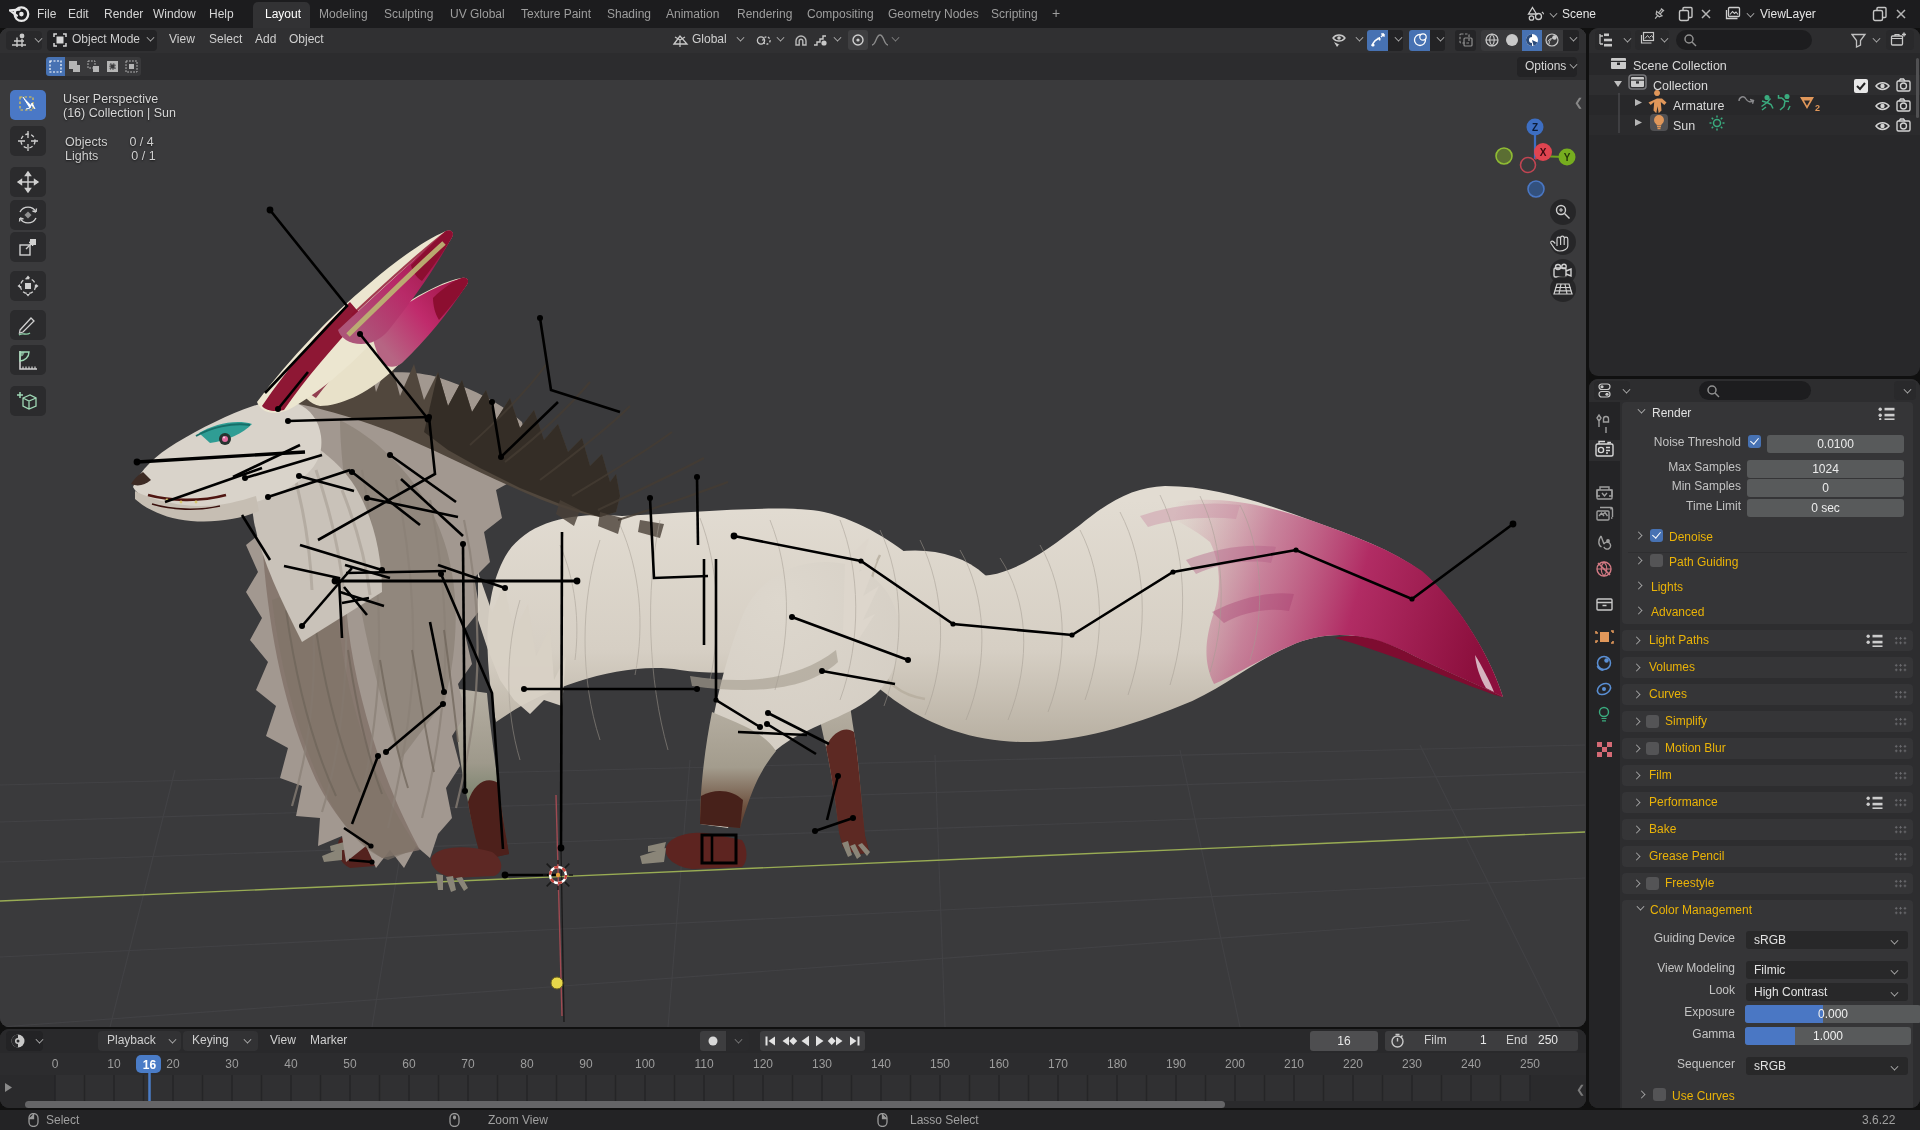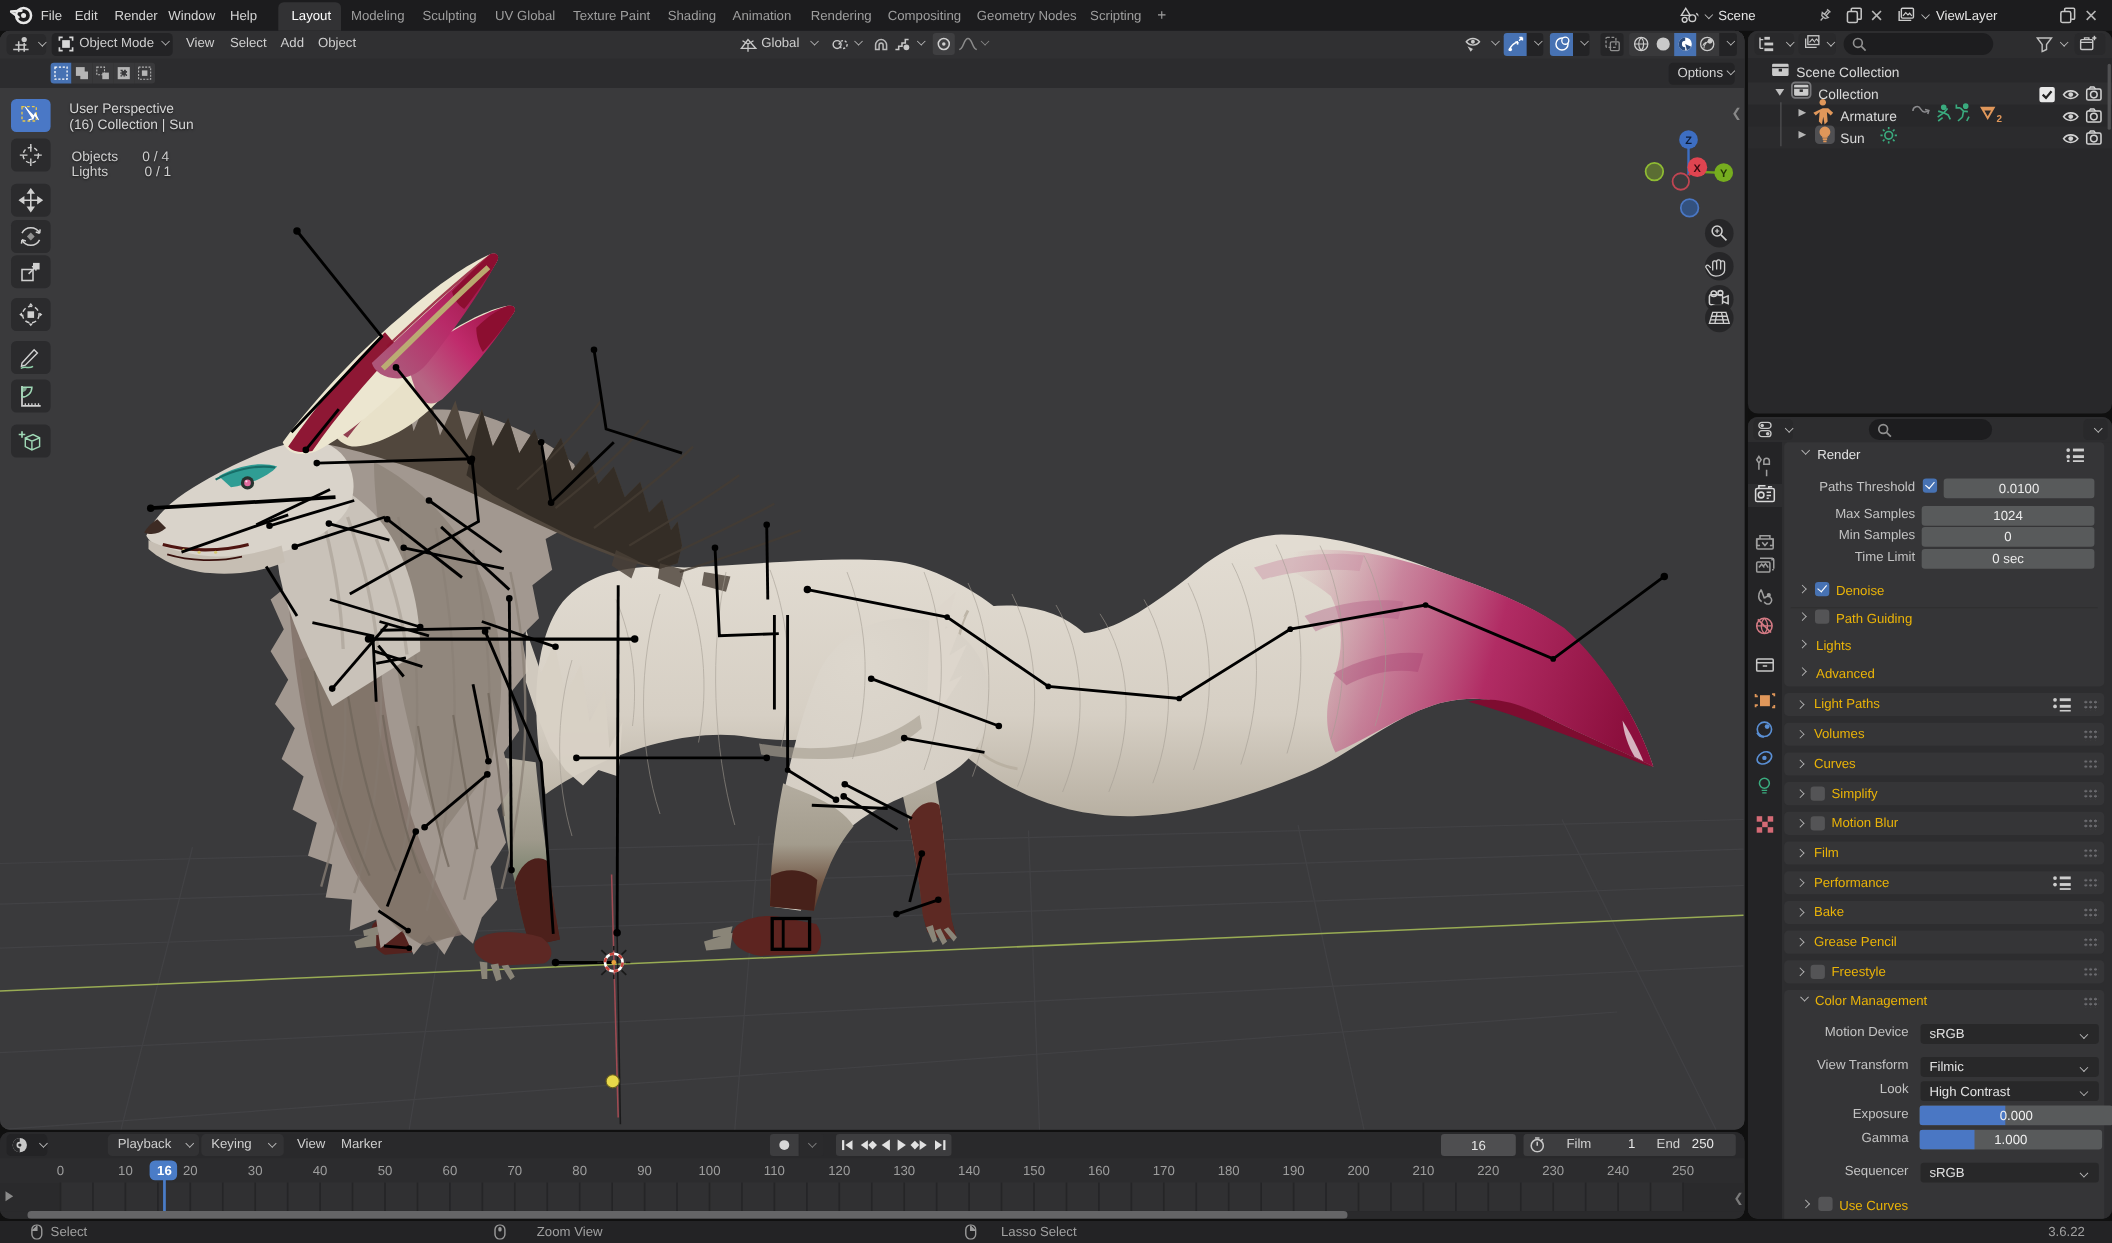--- a/index.html
+++ b/index.html
@@ -802,21 +802,21 @@
         <svg class="lsticon" style="left:256px;top:5px" width="17" height="13" viewBox="0 0 17 13">
             <g fill="#cdcdcd">
               <circle cx="2.2" cy="2.2" r="1.7"></circle>
               <rect x="6.5" y="0.8" width="10" height="2.6"></rect>
               <circle cx="2.2" cy="8.2" r="1.7"></circle>
               <rect x="6.5" y="6.8" width="10" height="2.6"></rect>
               <rect x="6.5" y="11.4" width="10" height="1.6"></rect>
               <circle cx="2.2" cy="12.2" r="1.2"></circle>
             </g>
           </svg>
-        <span class="rlabel" style="right:172px;top:33px">Paths Threshold</span>
+        <span class="rlabel" style="right:172px;top:33px">Noise Threshold</span>
         <span class="ck ckon abs" style="left:126px;top:33px"></span>
         <div class="pfld" style="left:145px;top:33px;width:137px">0.0100</div>
         <span class="rlabel" style="right:172px;top:58px">Max Samples</span>
         <div class="pfld" style="left:125px;top:58px;width:157px">1024</div>
         <span class="rlabel" style="right:172px;top:77px">Min Samples</span>
         <div class="pfld" style="left:125px;top:77px;width:157px">0</div>
         <span class="rlabel" style="right:172px;top:97px">Time Limit</span>
         <div class="pfld" style="left:125px;top:97px;width:157px">0 sec</div>
         <span class="chevr abs" style="left:13px;top:130px"></span>
         <span class="ck ckon abs" style="left:28px;top:127px"></span>
@@ -898,23 +898,23 @@
       <div class="panel" style="top:471px;height:21px">
         <span class="chevr abs" style="left:11px;top:7px"></span>
         <span class="ck abs" style="left:24px;top:4px"></span>
         <span class="plabel" style="left:43px;top:3px">Freestyle</span>
         <span class="dots" style="right:5px;top:6px"></span>
       </div>
       <div class="panel" style="top:498px;height:212px">
         <span class="chev abs" style="left:11px;top:6px"></span>
         <span class="plabel" style="left:28px;top:3px">Color Management</span>
         <span class="dots" style="right:5px;top:6px"></span>
-        <span class="rlabel" style="right:178px;top:31px">Motion Device</span>
+        <span class="rlabel" style="right:178px;top:31px">Guiding Device</span>
         <div class="pdd" style="left:124px;top:31px;width:162px">sRGB<span class="chev" style="float:right;margin:6px 10px 0 0"></span></div>
-        <span class="rlabel" style="right:178px;top:61px">View Transform</span>
+        <span class="rlabel" style="right:178px;top:61px">View Modeling</span>
         <div class="pdd" style="left:124px;top:61px;width:162px">Filmic<span class="chev" style="float:right;margin:6px 10px 0 0"></span></div>
         <span class="rlabel" style="right:178px;top:83px">Look</span>
         <div class="pdd" style="left:124px;top:83px;width:162px">High Contrast<span class="chev" style="float:right;margin:6px 10px 0 0"></span></div>
         <span class="rlabel" style="right:178px;top:105px">Exposure</span>
         <div class="slider" style="left:123px;top:105px;width:176px"><span class="sfill" style="width:78px"></span><span class="sval">0.000</span></div>
         <span class="rlabel" style="right:178px;top:127px">Gamma</span>
         <div class="slider" style="left:123px;top:127px;width:166px"><span class="sfill" style="width:50px"></span><span class="sval">1.000</span></div>
         <span class="rlabel" style="right:178px;top:157px">Sequencer</span>
         <div class="pdd" style="left:124px;top:157px;width:162px">sRGB<span class="chev" style="float:right;margin:6px 10px 0 0"></span></div>
         <span class="chevr abs" style="left:16px;top:191px"></span>

